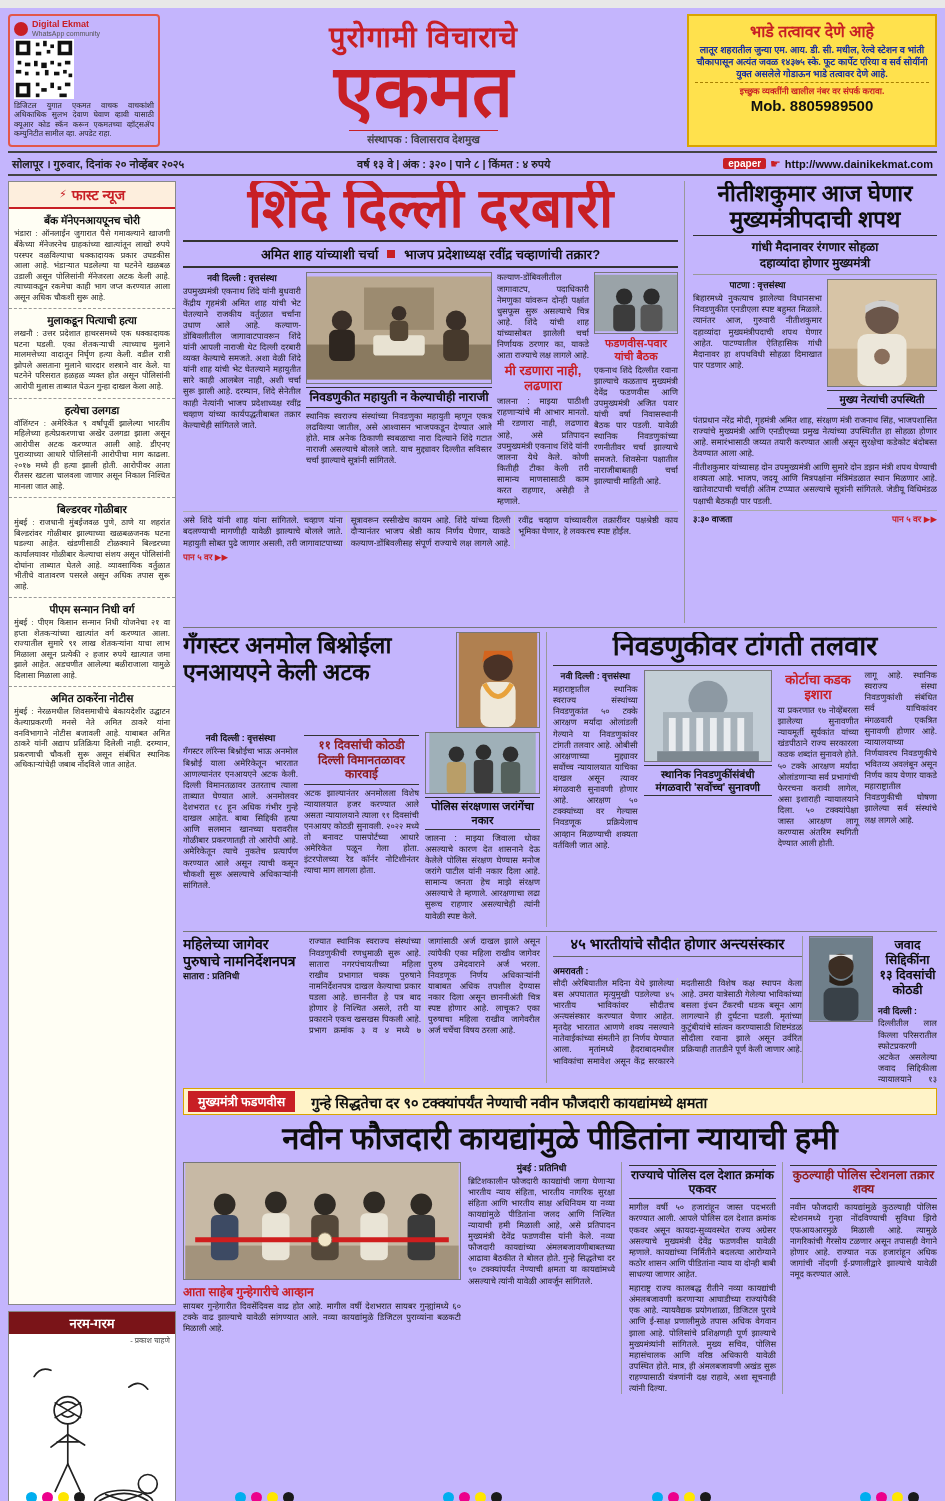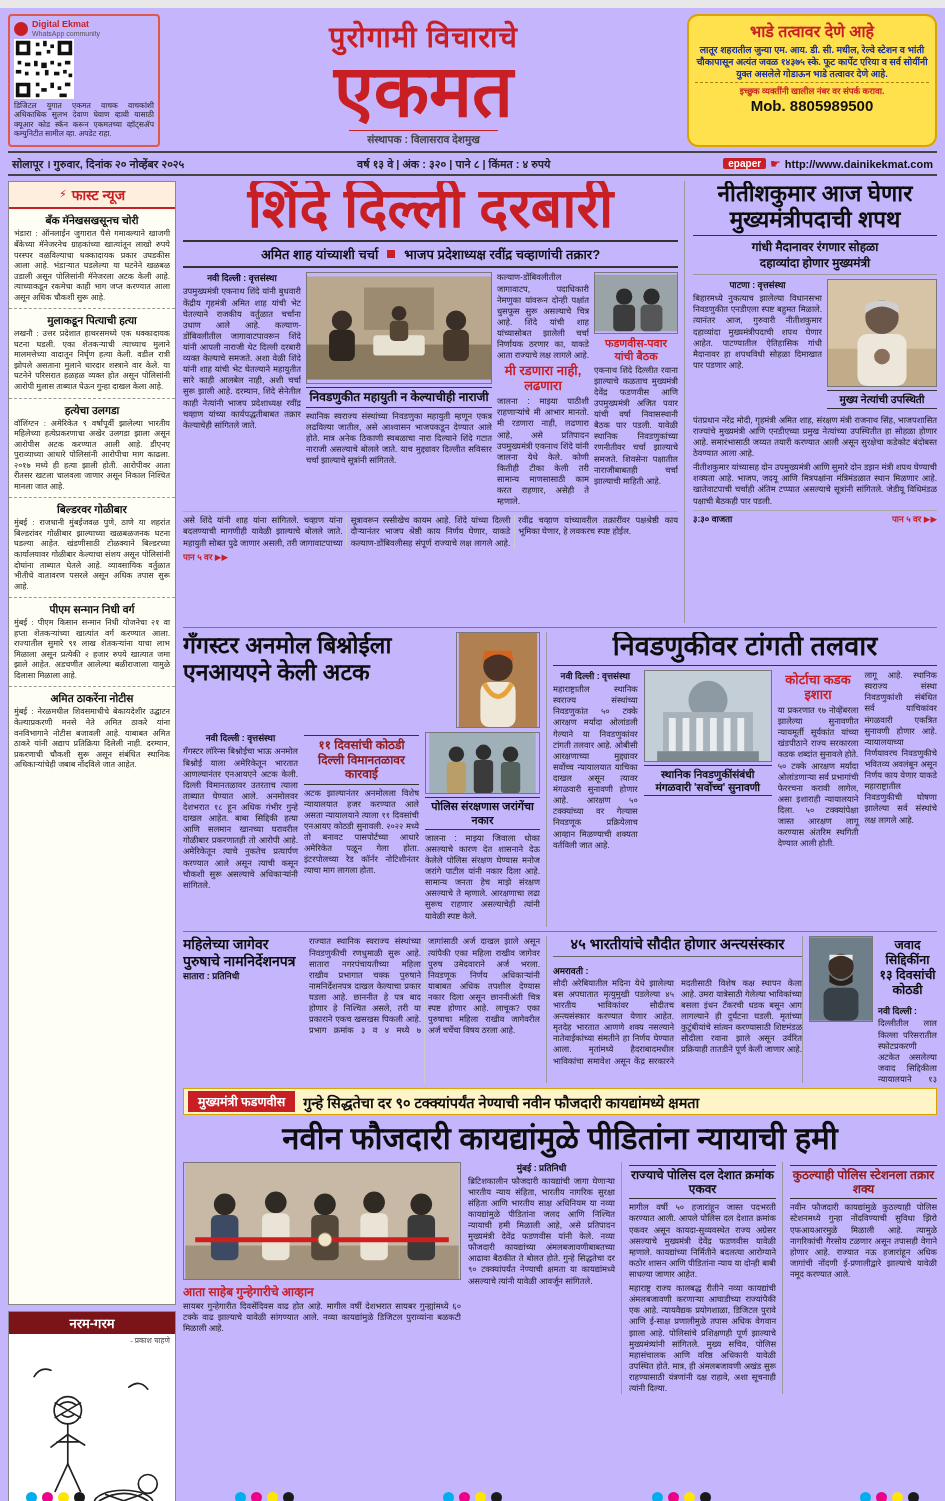--- a/index.html
+++ b/index.html
@@ -13,21 +13,21 @@
   .qr-top { display:flex; gap:4px; align-items:flex-start; }
   .qr-logo { width:14px; height:14px; border-radius:50%; background:#c81f25; flex:0 0 auto; margin-top:2px; }
   .qr-brand { font-weight:bold; color:#c81f25; font-size:9px; line-height:1.1; }
   .qr-sub { color:#555; font-size:7px; }
   .qr-svg { width:60px; height:60px; display:block; margin:2px 0; }
   .qr-note { text-align:justify; line-height:1.25; color:#222; }
   .mast { flex:1; text-align:center; color:#c81f25; padding-top:2px; }
   .mast-pre { font-size:29px; font-weight:bold; letter-spacing:1px; }
   .mast-title { font-size:72px; font-weight:bold; line-height:1.02; }
   .mast-founder { font-size:10.5px; color:#444; font-weight:bold; border-top:1px solid #c81f25; display:inline-block; padding:1px 18px 0; margin-top:2px; }
-  .adbox { width:250px; background:#ffe14d; border:2px solid #d9a400; border-radius:11px; text-align:center; padding:4px 6px; }
+  .adbox { width:250px; background:#ffe14d; border:2px solid #d9a400; border-radius:0; text-align:center; padding:4px 6px; }
   .ad-title { color:#c81f25; font-weight:bold; font-size:16px; }
   .ad-body { color:#1b2f9e; font-size:9.3px; font-weight:bold; line-height:1.3; margin:2px 0; }
   .ad-contact { color:#c81f25; font-size:8.6px; font-weight:bold; border-top:1px dashed #a88000; padding-top:2px; }
   .ad-mob { font-size:15px; font-weight:bold; color:#111; }
 
   
   .dateline { display:flex; justify-content:space-between; align-items:center; border-top:2px solid #444; border-bottom:2px solid #444; margin-top:4px; padding:3px 4px; font-size:11px; font-weight:bold; color:#222; }
   .epaper { display:flex; gap:4px; align-items:center; }
   .epaper-label { background:#c81f25; color:#fff; padding:0 5px; border-radius:2px; font-size:10px; }
   .pointer { color:#c81f25; font-size:12px; }
@@ -98,21 +98,21 @@
   
   .row3 { height:152px; overflow:hidden; }
   .mahila { width:364px; flex:0 0 auto; padding-right:6px; display:flex; gap:6px; overflow:hidden; }
   .mah-h1 { font-size:14px; font-weight:bold; color:#0e0e0e; line-height:1.2; width:120px; flex:0 0 auto; }
   .saudi { width:250px; flex:0 0 auto; overflow:hidden; }
   .saudi-h1 { font-size:14.5px; font-weight:bold; color:#0e0e0e; text-align:center; line-height:1.2; border-bottom:1px solid #666; padding-bottom:2px; margin-bottom:3px; }
   .jawad { flex:1; overflow:hidden; display:flex; gap:5px; }
   .jawad-h1 { font-size:12.5px; font-weight:bold; color:#0e0e0e; text-align:center; line-height:1.2; margin:2px 0; }
 
   
-  .cmstrip { display:flex; align-items:center; gap:8px; background:#fff3c8; border:1px solid #d9a400; margin-top:5px; padding:2px 4px; }
+  .cmstrip { display:flex; align-items:center; gap:16px; background:#fff3c8; border:1px solid #d9a400; margin-top:5px; padding:2px 4px; }
   .cm-label { background:#c81f25; color:#fff; font-weight:bold; font-size:12.5px; padding:2px 10px; flex:0 0 auto; }
   .cm-text { font-weight:bold; font-size:14.5px; color:#101010; }
 
   .bottom { margin-top:4px; overflow:hidden; flex:1; }
   .bot-h1 { font-size:31px; font-weight:bold; color:#0e0e0e; text-align:center; line-height:1.1; padding:3px 0 5px; }
   .bot-cols { display:flex; gap:7px; }
   .bot-photo-col { width:278px; flex:0 0 auto; }
   .cap-title { color:#c81f25; font-weight:bold; font-size:12px; margin:3px 0 1px; }
   .bot-c { flex:1; }
 
@@ -199,21 +199,21 @@
 
   <div class="content">
 
     <div class="leftcol">
       <div class="fastbox">
         <div class="fast-hdr">
           <span class="bolt">⚡</span>
           <span>फास्ट न्यूज</span>
         </div>
         <div class="fitem">
-          <h4>बँक मॅनेखसखसूनच चोरी</h4>
+          <h4>बँक मॅनेएनआयएूनच चोरी</h4>
           <p>भंडारा : ऑनलाईन जुगारात पैसे गमावल्याने खाजगी बँकेच्या मॅनेजरनेच ग्राहकांच्या खात्यांतून लाखो रुपये परस्पर वळविल्याचा धक्कादायक प्रकार उघडकीस आला आहे. भंडाऱ्यात घडलेल्या या घटनेने खळबळ उडाली असून पोलिसांनी मॅनेजरला अटक केली आहे. त्याच्याकडून रकमेचा काही भाग जप्त करण्यात आला असून अधिक चौकशी सुरू आहे.</p>
         </div>
         <div class="fitem">
           <h4>मुलाकडून पित्याची हत्या</h4>
           <p>लखनौ : उत्तर प्रदेशात हाथरसमध्ये एक धक्कादायक घटना घडली. एका शेतकऱ्याची त्याच्याच मुलाने मालमत्तेच्या वादातून निर्घृण हत्या केली. वडील रात्री झोपले असताना मुलाने धारदार शस्त्राने वार केले. या घटनेने परिसरात हळहळ व्यक्त होत असून पोलिसांनी आरोपी मुलास ताब्यात घेऊन गुन्हा दाखल केला आहे.</p>
         </div>
         <div class="fitem">
           <h4>हत्येचा उलगडा</h4>
           <p>वॉशिंग्टन : अमेरिकेत ९ वर्षांपूर्वी झालेल्या भारतीय महिलेच्या हत्येप्रकरणाचा अखेर उलगडा झाला असून आरोपीस अटक करण्यात आली आहे. डीएनए पुराव्याच्या आधारे पोलिसांनी आरोपीचा माग काढला. २०१७ मध्ये ही हत्या झाली होती. आरोपीवर आता रीतसर खटला चालवला जाणार असून निकाल निश्चित मानला जात आहे.</p>
         </div>

